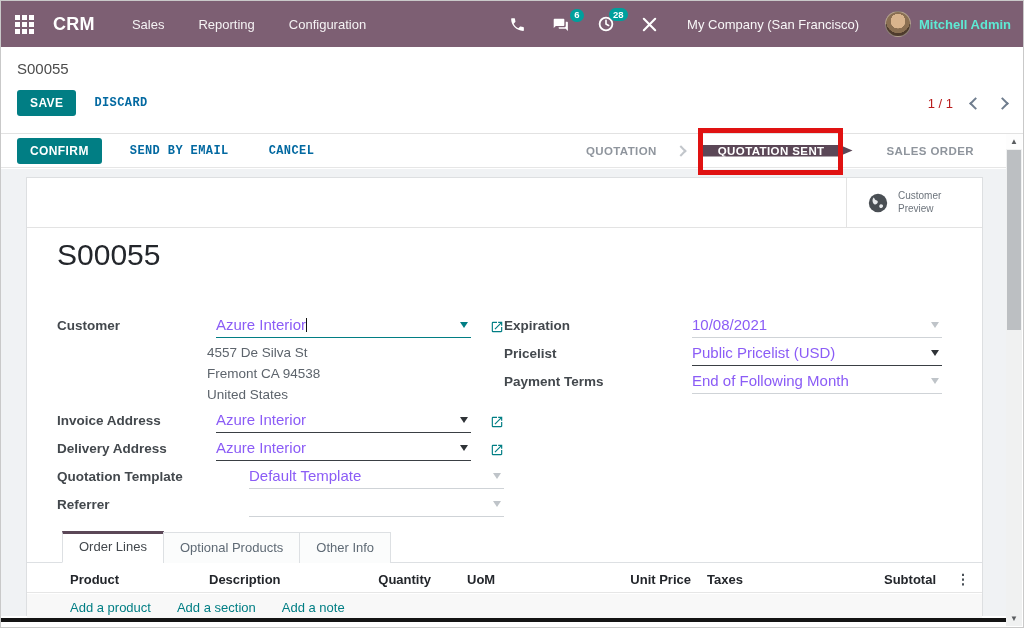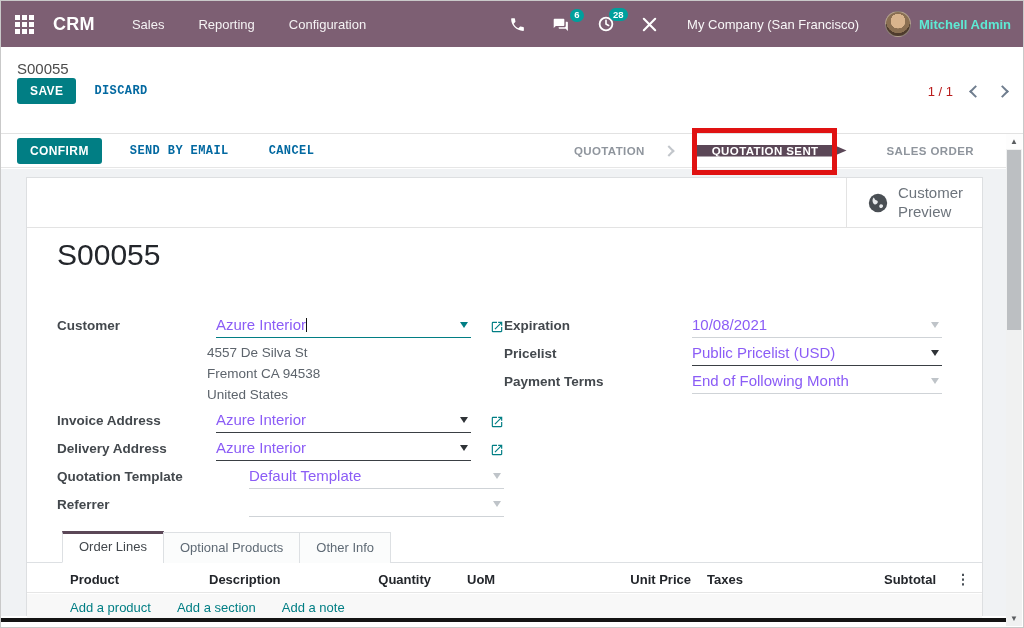--- a/index.html
+++ b/index.html
@@ -19,45 +19,45 @@
   .systray-icon svg { display:block; }
   .badge { position:absolute; top:1px; right:-2px; background:#00a09d; color:#fff; font-size:9.5px; font-weight:bold; border-radius:8px; padding:1.5px 4.5px; line-height:1.1; }
   .company { font-size:13px; color:rgba(255,255,255,.95); margin:0 22px 0 14px; cursor:pointer; }
   .user-box { display:flex; align-items:center; gap:8px; cursor:pointer; }
   .avatar { width:26px; height:26px; border-radius:50%; background:radial-gradient(circle at 50% 38%, #d9b48d 0 38%, #8a6f52 39% 62%, #4e3b2c 63% 100%); border:1px solid rgba(255,255,255,.35); }
   .user-name { font-size:13px; font-weight:bold; color:#5eead4; }
 
   
   .control-panel { position:absolute; top:46px; left:0; right:0; height:87px; background:#fff; border-bottom:1px solid #e2e2e2; }
   .breadcrumb { font-size:15px; color:#4c4c4c; padding:13px 0 0 16px; }
-  .cp-row { display:flex; align-items:center; margin-top:1px; padding:0 16px; }
+  .cp-row { display:flex; align-items:center; margin-top:13px; padding:0 16px; }
   .btn-primary { background:#017e84; color:#fff; border:none; font-size:12px; font-weight:bold; letter-spacing:.4px; padding:6px 13px; border-radius:3px; cursor:pointer; font-family:inherit; }
   .btn-link { background:none; border:none; color:#0369a1; font-size:12px; font-weight:bold; letter-spacing:.4px; padding:6px 12px; margin-left:6px; cursor:pointer; font-family:Liberation Mono, monospace; }
   .pager { margin-left:auto; display:flex; align-items:center; gap:18px; }
   .pager-count { font-size:13px; color:#b91c1c; }
   .pg-chev { width:9px; height:9px; border-top:2px solid #6f7d8e; border-right:2px solid #6f7d8e; cursor:pointer; }
   .pg-prev { transform:rotate(-135deg); }
   .pg-next { transform:rotate(45deg); }
 
   
   .statusbar { position:absolute; top:133px; left:0; right:17px; height:34px; background:#fff; border-bottom:1px solid #e6e6e6; display:flex; align-items:center; padding-left:16px; overflow:visible; z-index:5; }
   .sb-left { display:flex; align-items:center; gap:10px; }
   .stages { margin-left:auto; display:flex; align-items:center; padding-right:14px; }
   .stage { font-size:11.5px; font-weight:bold; letter-spacing:.4px; color:#8f959d; padding:0 18px; cursor:pointer; white-space:nowrap; }
   .sep-chev { width:8px; height:8px; border-top:2px solid #c2c6cb; border-right:2px solid #c2c6cb; transform:rotate(45deg); margin:0 2px; }
-  .sent-wrap { position:relative; margin:0 22px; }
+  .sent-wrap { position:relative; margin:0 16px; }
   .stage-active { background:#5b4757; color:#fff; font-size:11.5px; font-weight:bold; letter-spacing:.4px; line-height:34px; height:34px; padding:0 28px 0 15px; clip-path:polygon(0 0, calc(100% - 14px) 0, 100% 50%, calc(100% - 14px) 100%, 0 100%); white-space:nowrap; cursor:pointer; }
   .red-box { position:absolute; left:-5px; right:10px; top:-6px; bottom:-7px; border:5px solid #e01212; pointer-events:none; z-index:10; }
 
   
   .content { position:absolute; top:168px; left:0; right:17px; bottom:11px; background:#f0f2f4; }
   .sheet { position:absolute; top:8px; left:25px; width:957px; bottom:0; background:#fff; border:1px solid #dddfe1; border-bottom:none; }
   .sheet-head { position:absolute; top:0; left:0; right:0; height:50px; border-bottom:1px solid #e3e3e3; display:flex; justify-content:flex-end; }
   .preview-btn { width:136px; border-left:1px solid #e3e3e3; display:flex; align-items:center; justify-content:center; gap:9px; cursor:pointer; color:#6d747c; }
-  .preview-label { font-size:15px; width:64px; line-height:1.25; }
+  .preview-label { font-size:10px; width:64px; line-height:1.25; }
   .doc-title { position:absolute; top:60px; left:30px; font-size:30px; font-weight:500; color:#23262b; }
 
   .form-area { position:absolute; top:132px; left:30px; right:40px; display:flex; }
   .col-left { width:447px; }
   .col-right { flex:1; }
   .frow { display:flex; align-items:flex-end; min-height:28px;justify-content:space-between; }
   .flabel { font-size:13.5px; font-weight:600; color:#43484d; padding-bottom:5px; }
   .col-left .flabel { width:150px; }
   .col-right .flabel { width:153px; }
   .fvalue { position:relative; display:flex; align-items:flex-end; height:26px; }

